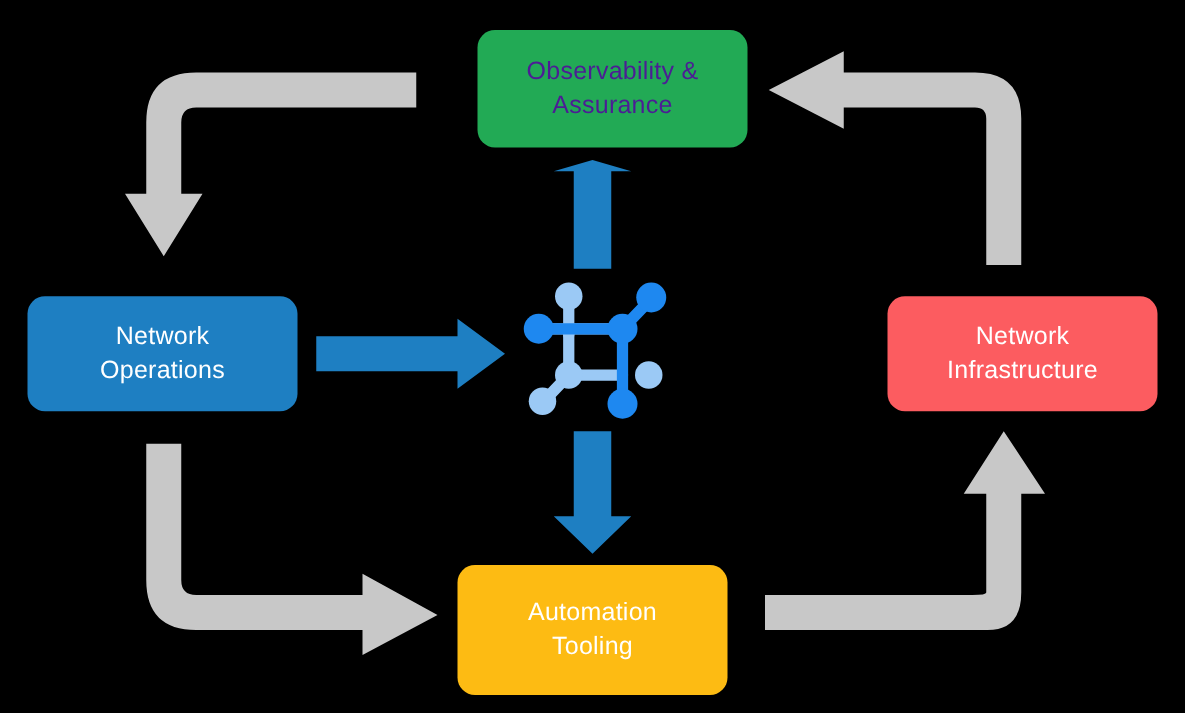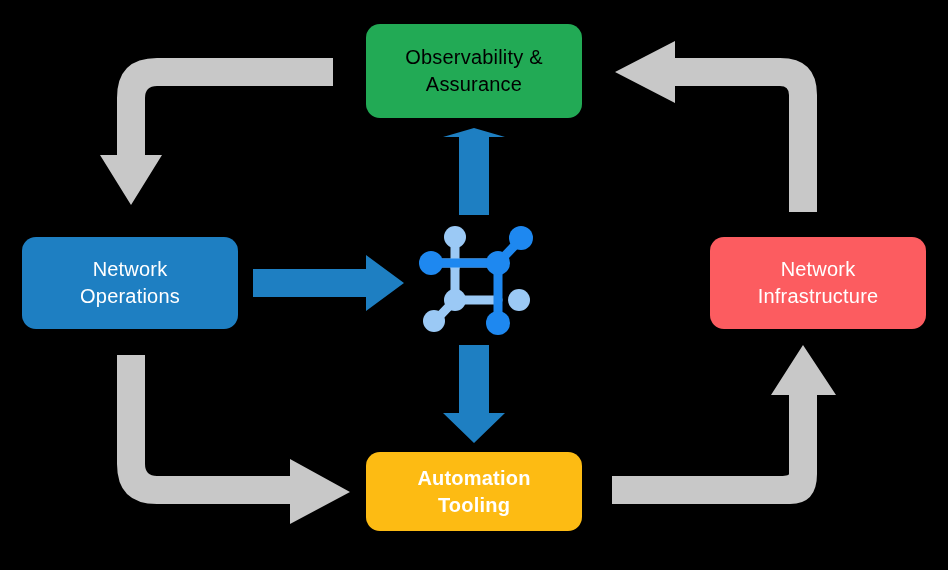--- a/index.html
+++ b/index.html
@@ -40,23 +40,22 @@
   }
   #box-network-operations {
     left: 22px;   top: 237px;  width: 216px; height: 92px;
     background: #1E7FC2;
   }
   #box-network-infrastructure {
     left: 710px;  top: 237px;  width: 216px; height: 92px;
     background: #FC5C60;
   }
   #box-automation {
-    left: 366px;  top: 452px;  width: 216px; height: 79px;
+    left: 366px;  top: 452px;  width: 216px; height: 104px;
     background: #FDBB13;
-    font-weight: bold;
   }
 
   
   #vector-layer {
     position: absolute;
     left: 0; top: 0;
     width: 948px;
     height: 570px;
   }
 </style>
@@ -157,21 +156,21 @@
 
       <g fill="#1E88F0">
         <circle cx="431" cy="263" r="12"></circle>
         <circle cx="498" cy="263" r="12"></circle>
         <circle cx="521" cy="238" r="12"></circle>
         <circle cx="498" cy="323" r="12"></circle>
       </g>
     </g>
   </svg>
 
-  <div class="node-box" id="box-observability" style="background: rgb(34, 170, 85); color: #000000;">Observability &amp;
+  <div class="node-box" id="box-observability" style="background: rgb(34, 170, 85); color: #4c1d95; margin-left: 16px;">Observability &amp;
 Assurance</div>
 
   <div class="node-box" id="box-network-operations" style="background: rgb(30, 127, 194); color: rgb(255, 255, 255);">Network
 Operations</div>
 
   <div class="node-box" id="box-network-infrastructure" style="background: rgb(252, 92, 96); color: rgb(255, 255, 255);">Network
 Infrastructure</div>
 
   <div class="node-box" id="box-automation" style="background: rgb(253, 187, 19); color: rgb(255, 255, 255);">Automation
 Tooling</div>

